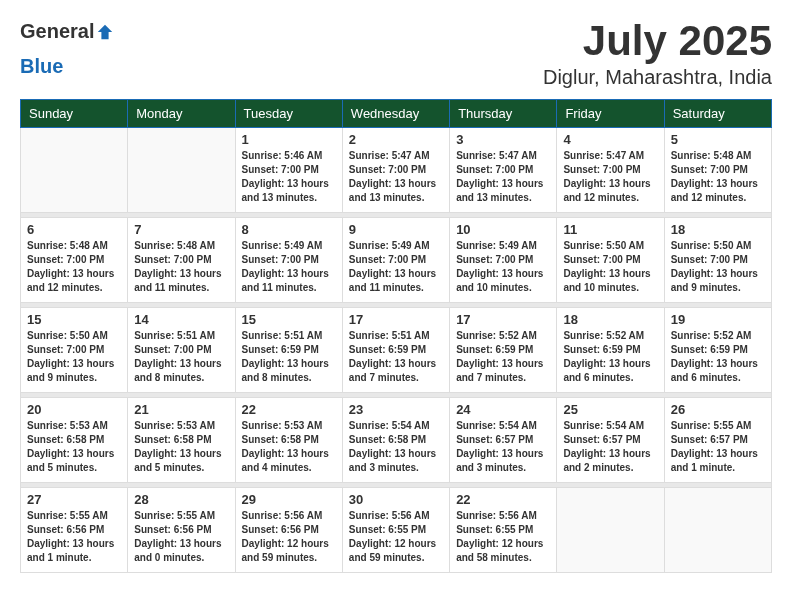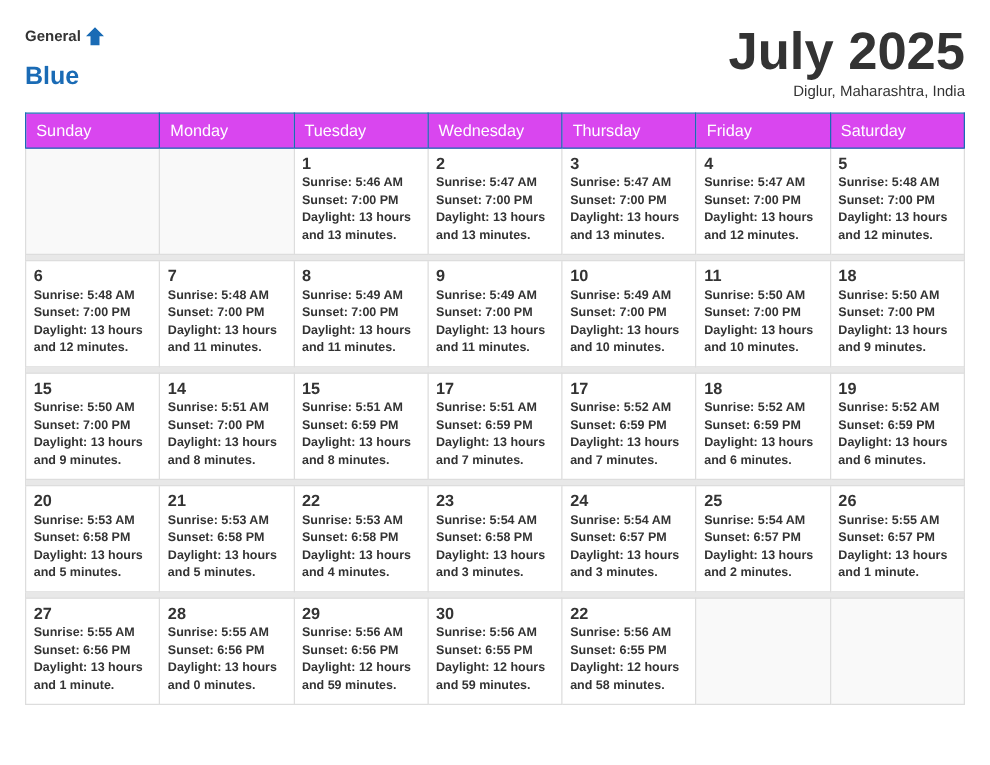--- a/index.html
+++ b/index.html
@@ -19,21 +19,21 @@
     .logo {
       display: flex;
       flex-direction: column;
       align-items: flex-start;
     }
     .logo-text {
       display: flex;
       align-items: center;
     }
     .logo-general {
-      font-size: 12px;
+      font-size: 20px;
       font-weight: bold;
       color: #333;
     }
     .logo-blue {
       font-size: 20px;
       font-weight: bold;
       color: #1a6bb5;
       margin-top: 12px;
     }
     .logo-icon {
@@ -45,31 +45,31 @@
       text-align: right;
     }
     .month-title {
       font-size: 42px;
       font-weight: bold;
       color: #333;
       line-height: 1;
       margin-left: 20px;
     }
     .location {
-      font-size: 12px;
+      font-size: 20px;
       color: #333;
       margin-top: 4px;
     }
     .calendar {
       width: 100%;
       border-collapse: collapse;
       border: 1px solid #ccc;
     }
     .calendar th {
-      background-color: #d946ef;
+      background-color: #14532d;
       color: white;
       text-align: left;
       padding: 6px 8px;
       font-size: 13px;
       font-weight: normal;
       border: 1px solid #1a6bb5;
     }
     .calendar td {
       vertical-align: top;
       border: 1px solid #ddd;

